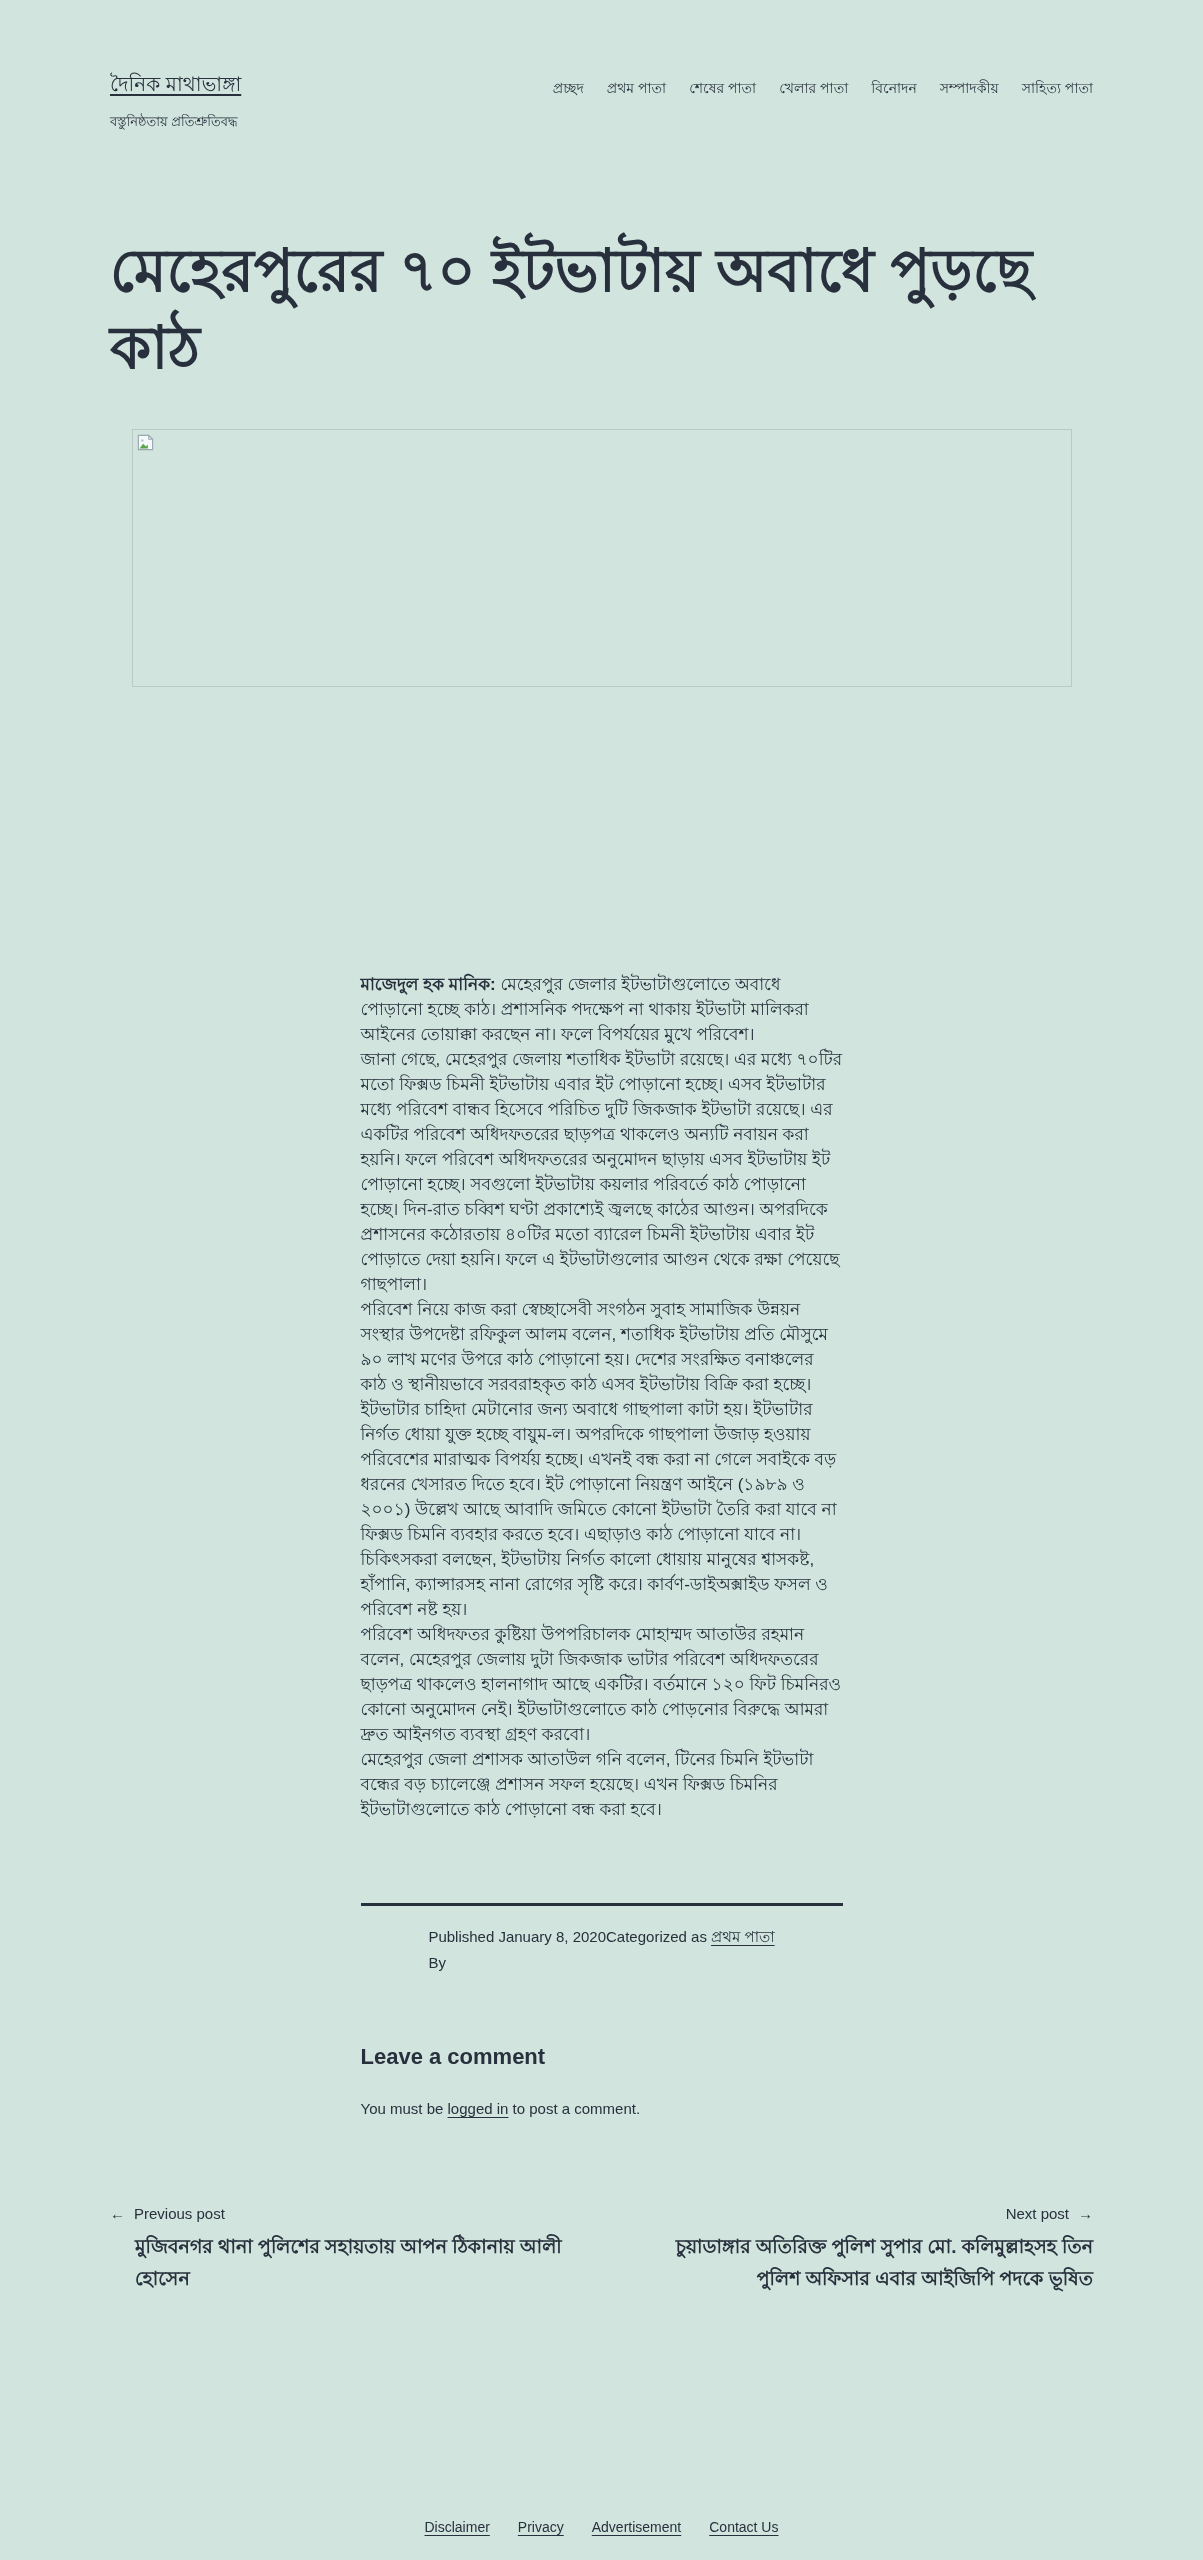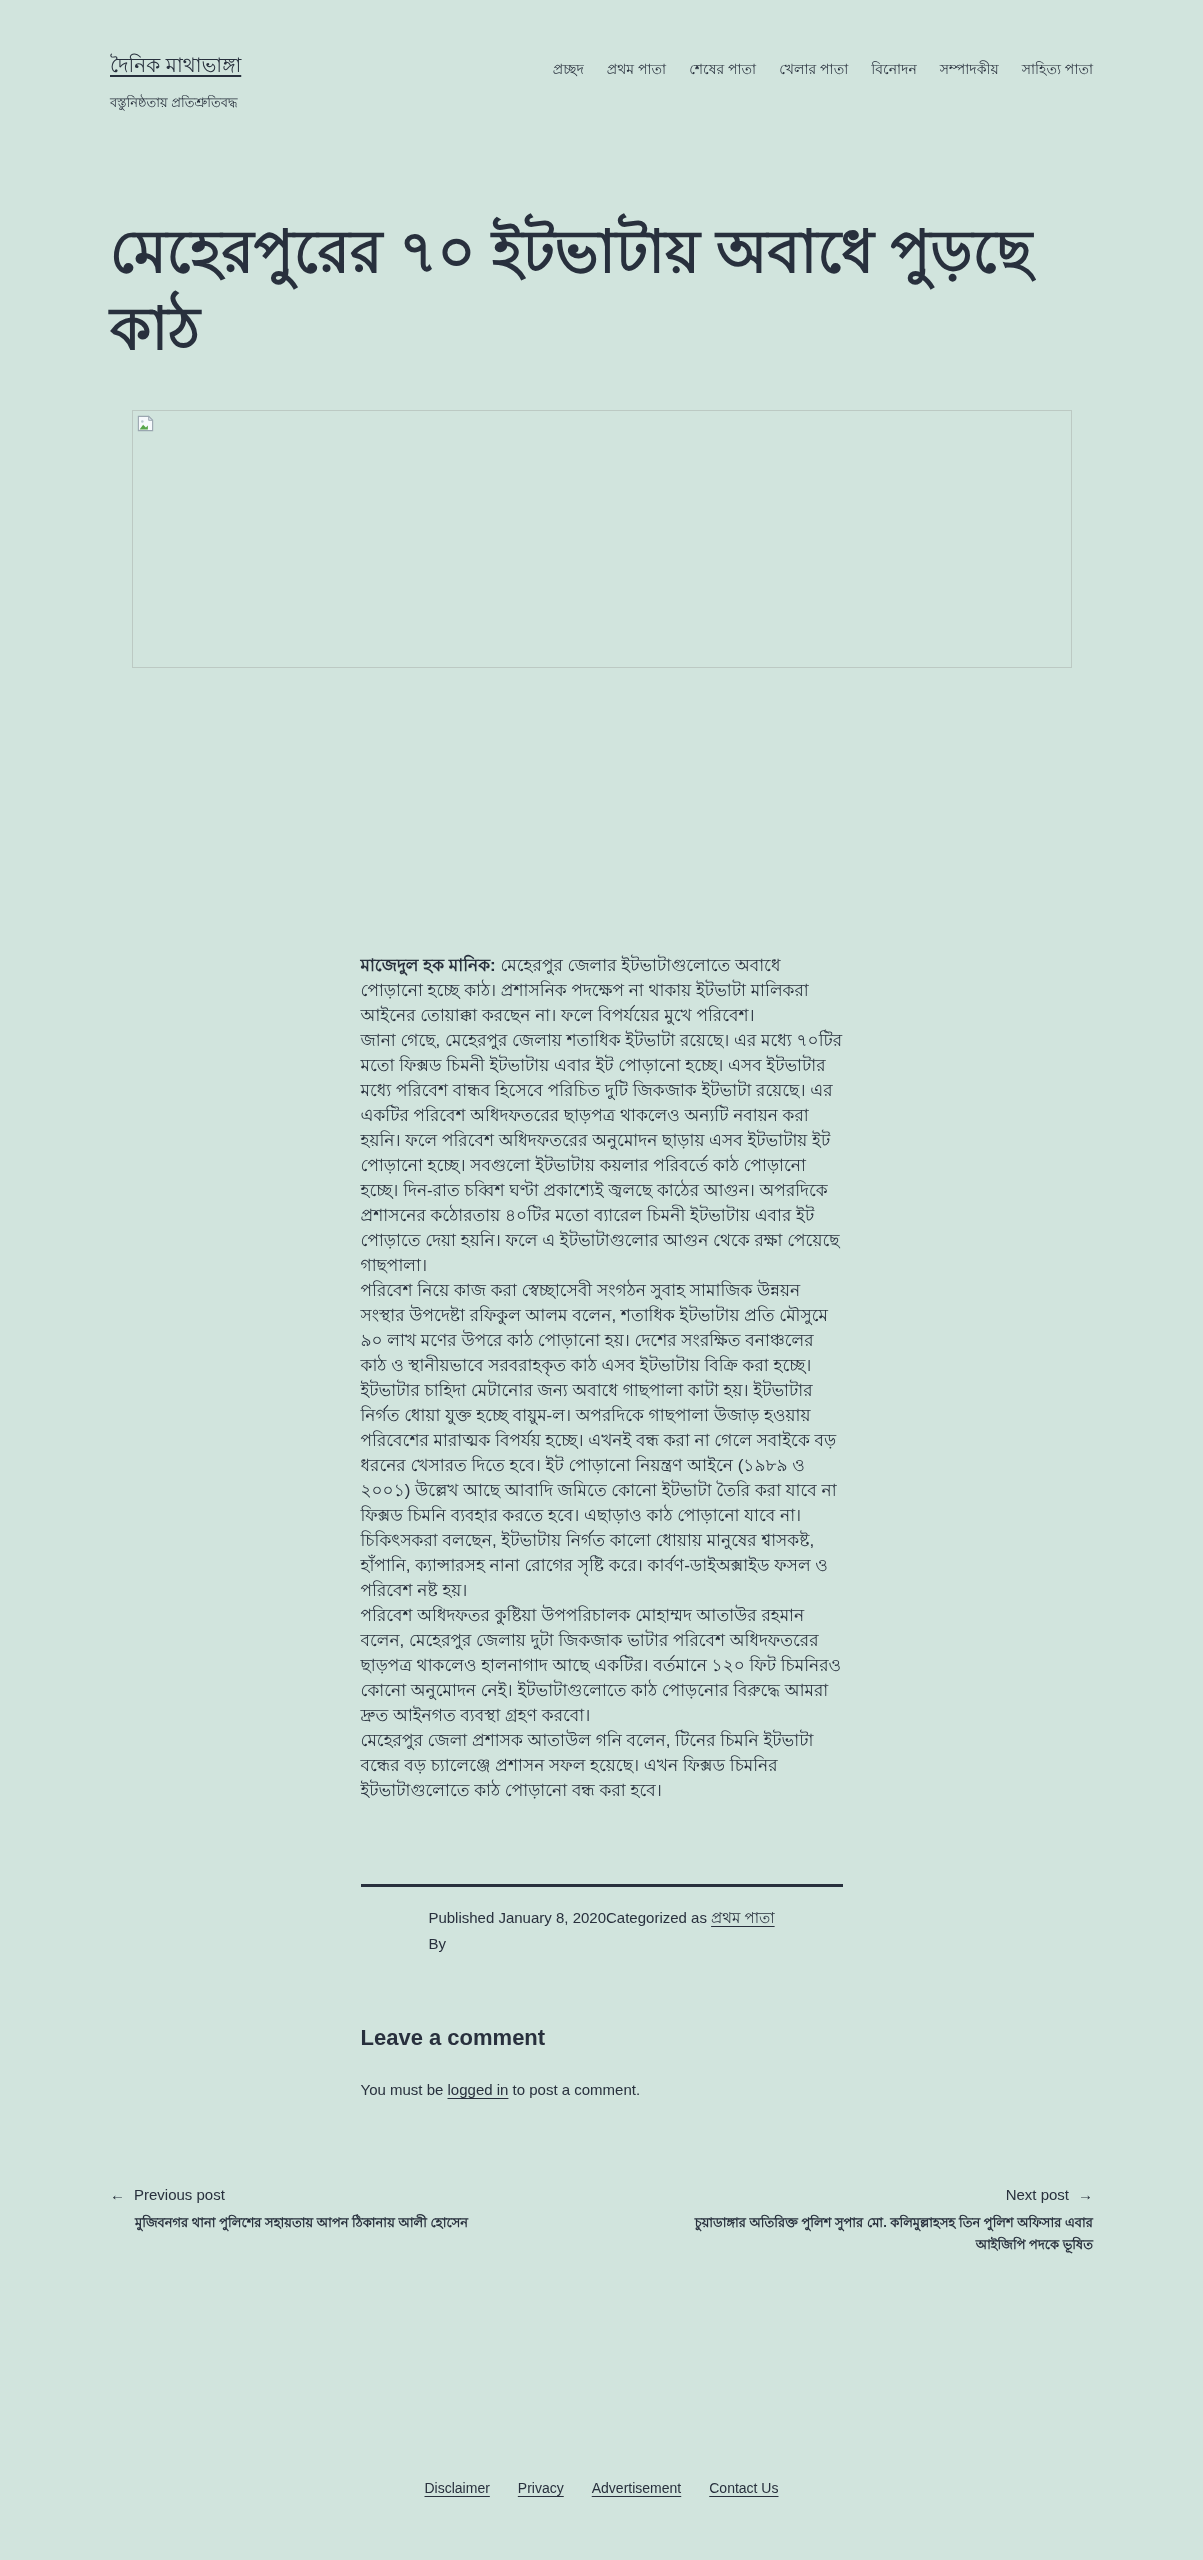--- a/index.html
+++ b/index.html
@@ -13,20 +13,21 @@
   }
   a { color: #28303d; }
   .container { width: 983px; margin: 0 auto; }
 
   
   .site-header {
     padding-top: 50px;
     display: flex;
     justify-content: space-between;
     align-items: flex-start;
+    margin-top: 19px;
   }
   .site-title {
     font-size: 20px;
     font-weight: 400;
     text-decoration: underline;
     text-underline-offset: 3px;
     display: inline-block;
   }
   .site-tagline { font-size: 13px; margin-top: 10px; }
   .primary-nav ul {
@@ -86,21 +87,21 @@
     margin-top: 88px;
     display: flex;
     justify-content: space-between;
     align-items: flex-start;
   }
   .post-nav-link { font-size: 15px; max-width: 470px; }
   .post-nav-link .nav-label { display: inline-flex; gap: 9px; align-items: center; }
   .post-nav-link .nav-title {
     display: block;
     margin-top: 9px;
-    font-size: 13px;
+    font-size: 19px;
     font-weight: 700;
     line-height: 1.65;
   }
   .post-nav-next { text-align: right; max-width: 430px; }
   .post-nav-prev .nav-title { padding-left: 25px; }
 
   
   .footer-menu {
     margin-top: 224px;
     text-align: center;

